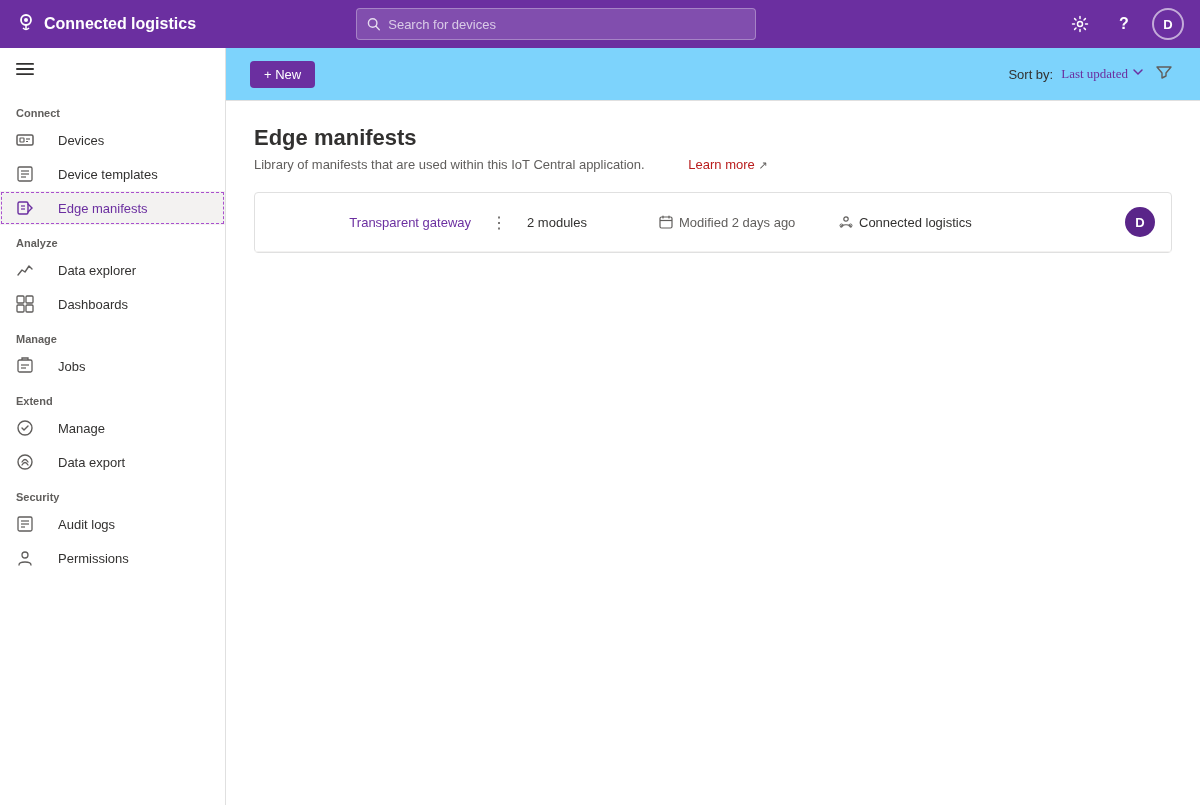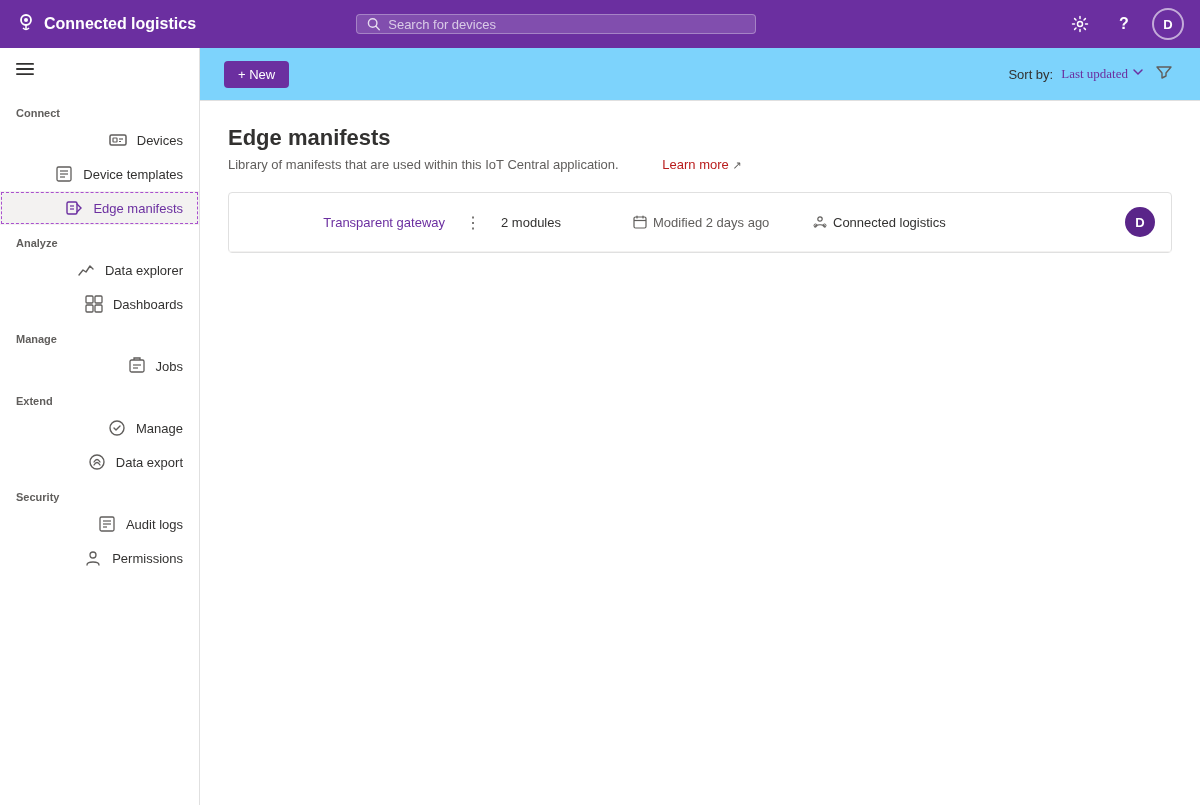--- a/index.html
+++ b/index.html
@@ -27,21 +27,21 @@
     .topbar-search {
       flex: 1;
       max-width: 400px;
       margin: 0 auto;
       display: flex;
       align-items: center;
       background: rgba(255,255,255,0.15);
       border: 1px solid rgba(255,255,255,0.3);
       border-radius: 4px;
       padding: 0 10px;
-      height: 20px;
+      height: 32px;
       gap: 8px;
     }
     .topbar-search input {
       background: transparent;
       border: none;
       outline: none;
       color: white;
       font-size: 13px;
       width: 100%;
     }
@@ -80,21 +80,21 @@
     }
 
     
     .layout {
       display: flex;
       height: calc(100vh - 48px);
     }
 
     
     .sidebar {
-      width: 200px;
+      width: 226px;
       background: white;
       border-right: 1px solid #e0e0e0;
       display: flex;
       flex-direction: column;
       overflow-y: auto;
       flex-shrink: 0;
     }
     .sidebar-hamburger {
       padding: 12px 16px;
       cursor: pointer;
@@ -104,28 +104,27 @@
     .sidebar-section-label {
       font-size: 11px;
       font-weight: 600;
       color: #605e5c;
       padding: 12px 16px 4px 16px;
       text-transform: none;
     }
     .sidebar-item {
       display: flex;
       align-items: center;
-      gap: 10px;
+      gap: 24px;
       padding: 8px 16px;
       cursor: pointer;
       color: #323130;
       font-size: 13px;
       border-radius: 0;
       position: relative;
-      justify-content: flex-end;
     }
     .sidebar-item.active {
       background: #f3f2f1;
       color: #6b2fa0;
       font-weight: 500;
       outline: 1.5px dashed #a94fce;
       outline-offset: -2px;
     }
     .sidebar-item.active .sidebar-item-label { color: #6b2fa0; }
     .sidebar-icon {

